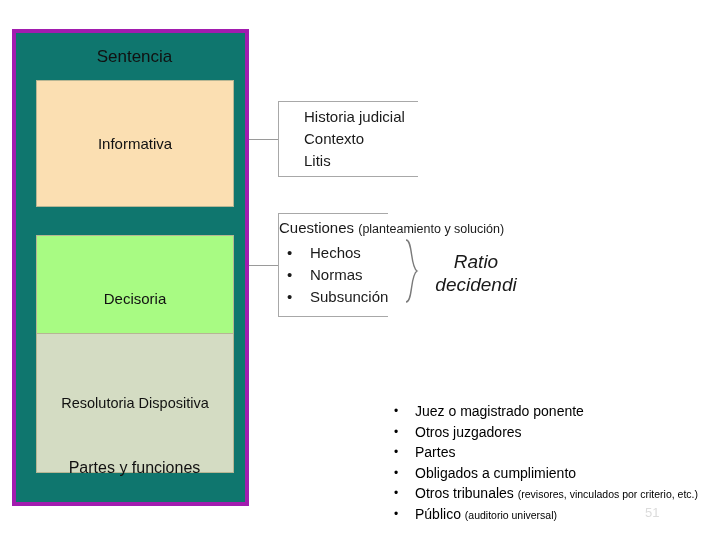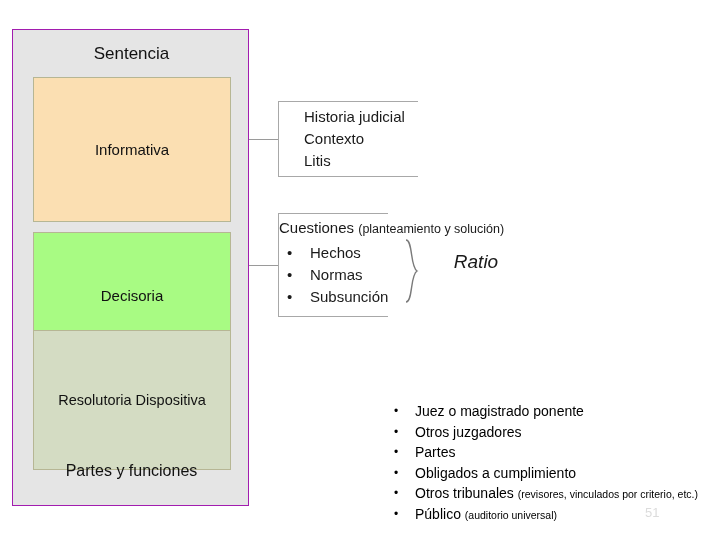--- a/index.html
+++ b/index.html
@@ -16,22 +16,22 @@
     color: #000000;
   }
 
   
   #sentencia-box {
     position: absolute;
     left: 12px;
     top: 29px;
     width: 237px;
     height: 477px;
-    background: #e5e5e5;
-    border: 1px solid #a21caf;
+    background: #0f766e;
+    border: 4px solid #a21caf;
     box-sizing: border-box;
   }
   #sentencia-title {
     position: absolute;
     left: 0;
     top: 14px;
     width: 237px;
     text-align: center;
     font-size: 17px;
     line-height: 20px;
@@ -56,21 +56,21 @@
     box-sizing: border-box;
     border: 1px solid #b6b694;
     display: flex;
     align-items: center;
     justify-content: center;
     font-size: 15px;
     color: #111;
   }
   #box-informativa {
     top: 47px;
-    height: 145px;
+    height: 127px;
     background: #fbdfb2;
   }
   #box-decisoria {
     top: 174px;
     height: 126px;
     background: #a8fb83;
     margin-top: 28px;
   }
   #box-resolutoria {
     top: 300px;
@@ -283,20 +283,21 @@
       <span>Subsunción</span>
     </li>
   </ul>
 </div>
 
 <svg id="ratio-brace" viewBox="0 0 14 64" preserveAspectRatio="none">
   <path d="M 1 1 C 8 1, 5 28, 12 32 C 5 36, 8 63, 1 63" fill="none" stroke="#7a7a7a" stroke-width="1.4"></path>
 </svg>
 <div id="ratio-label">
   <div>Ratio</div>
+  <div>decidendi</div>
 </div>
 
 <div id="destinatarios-block">
   <ul id="destinatarios-list">
     <li>
       <span class="bullet">•</span>
       <span>Juez o magistrado ponente</span><span class="small"></span>
     </li>
     <li>
       <span class="bullet">•</span>

